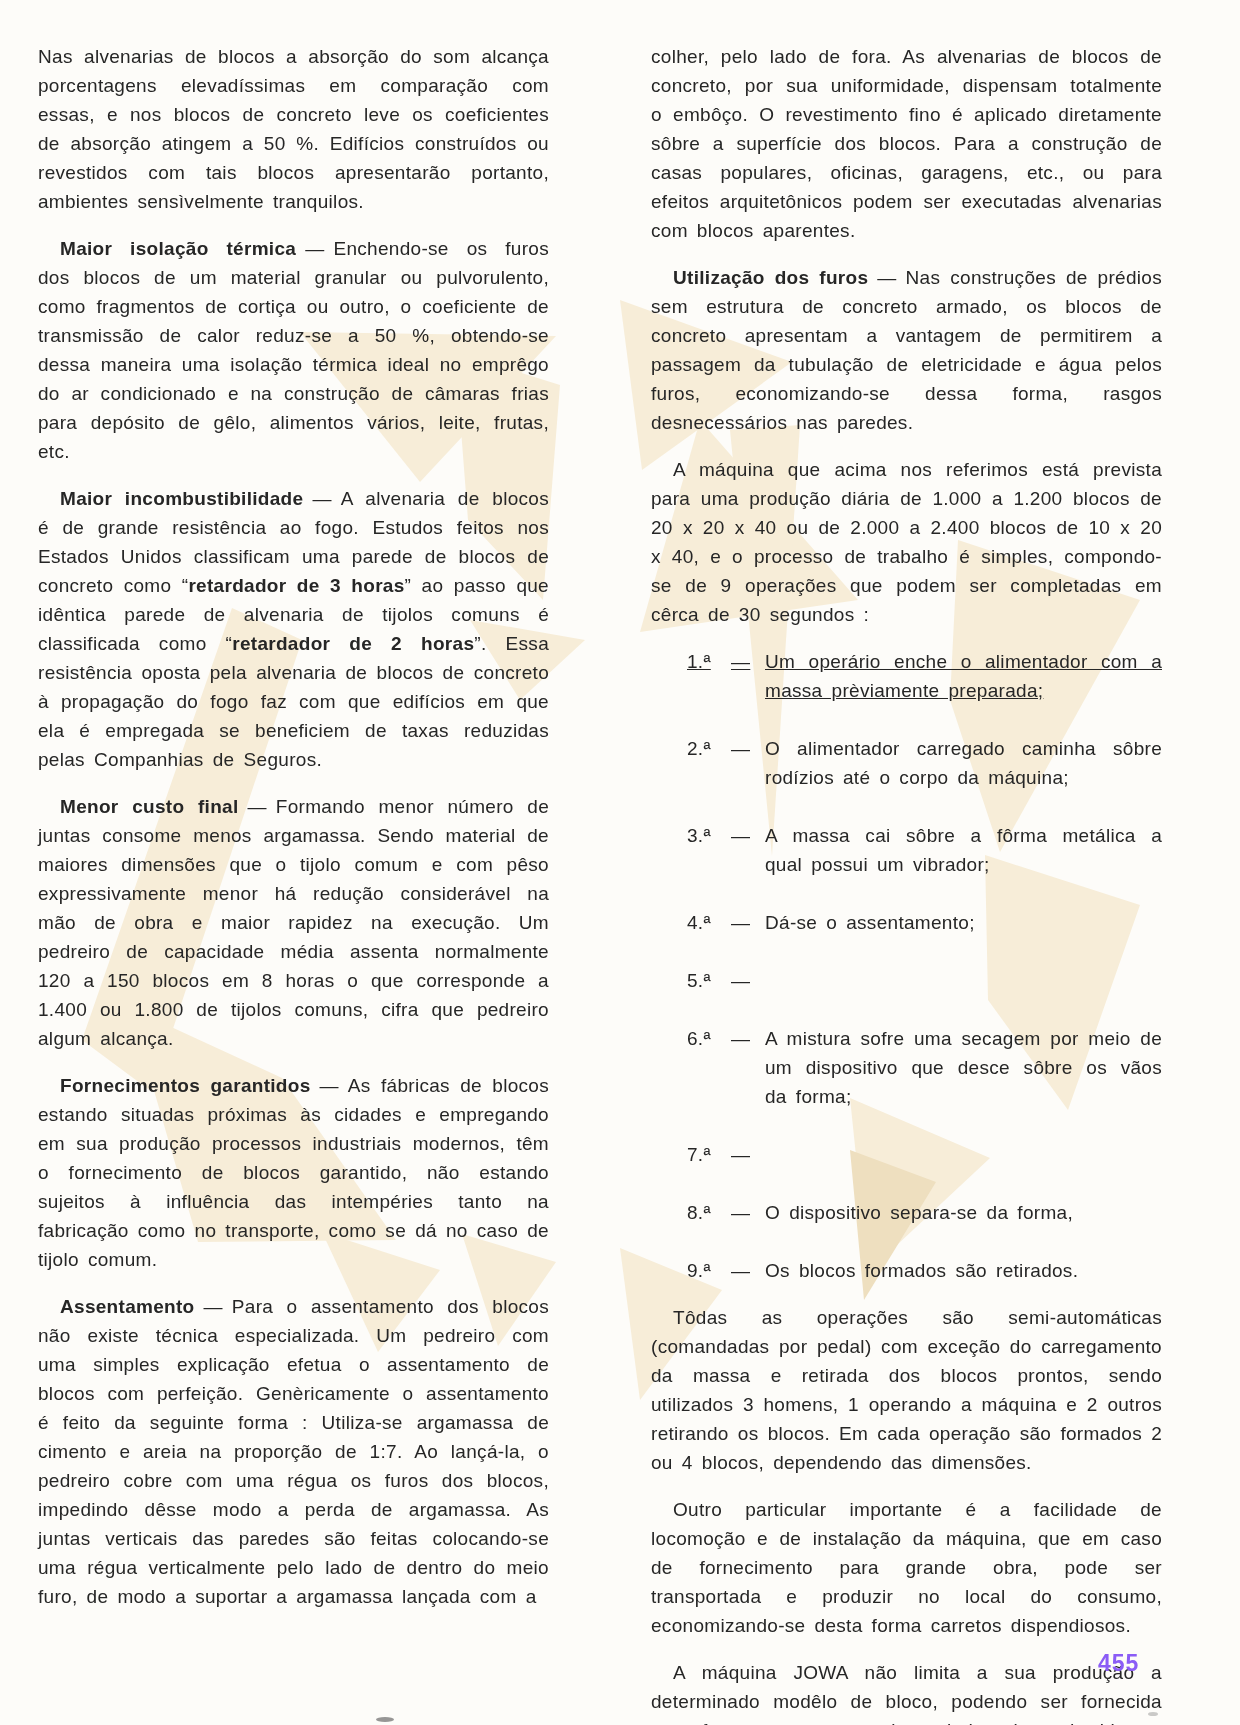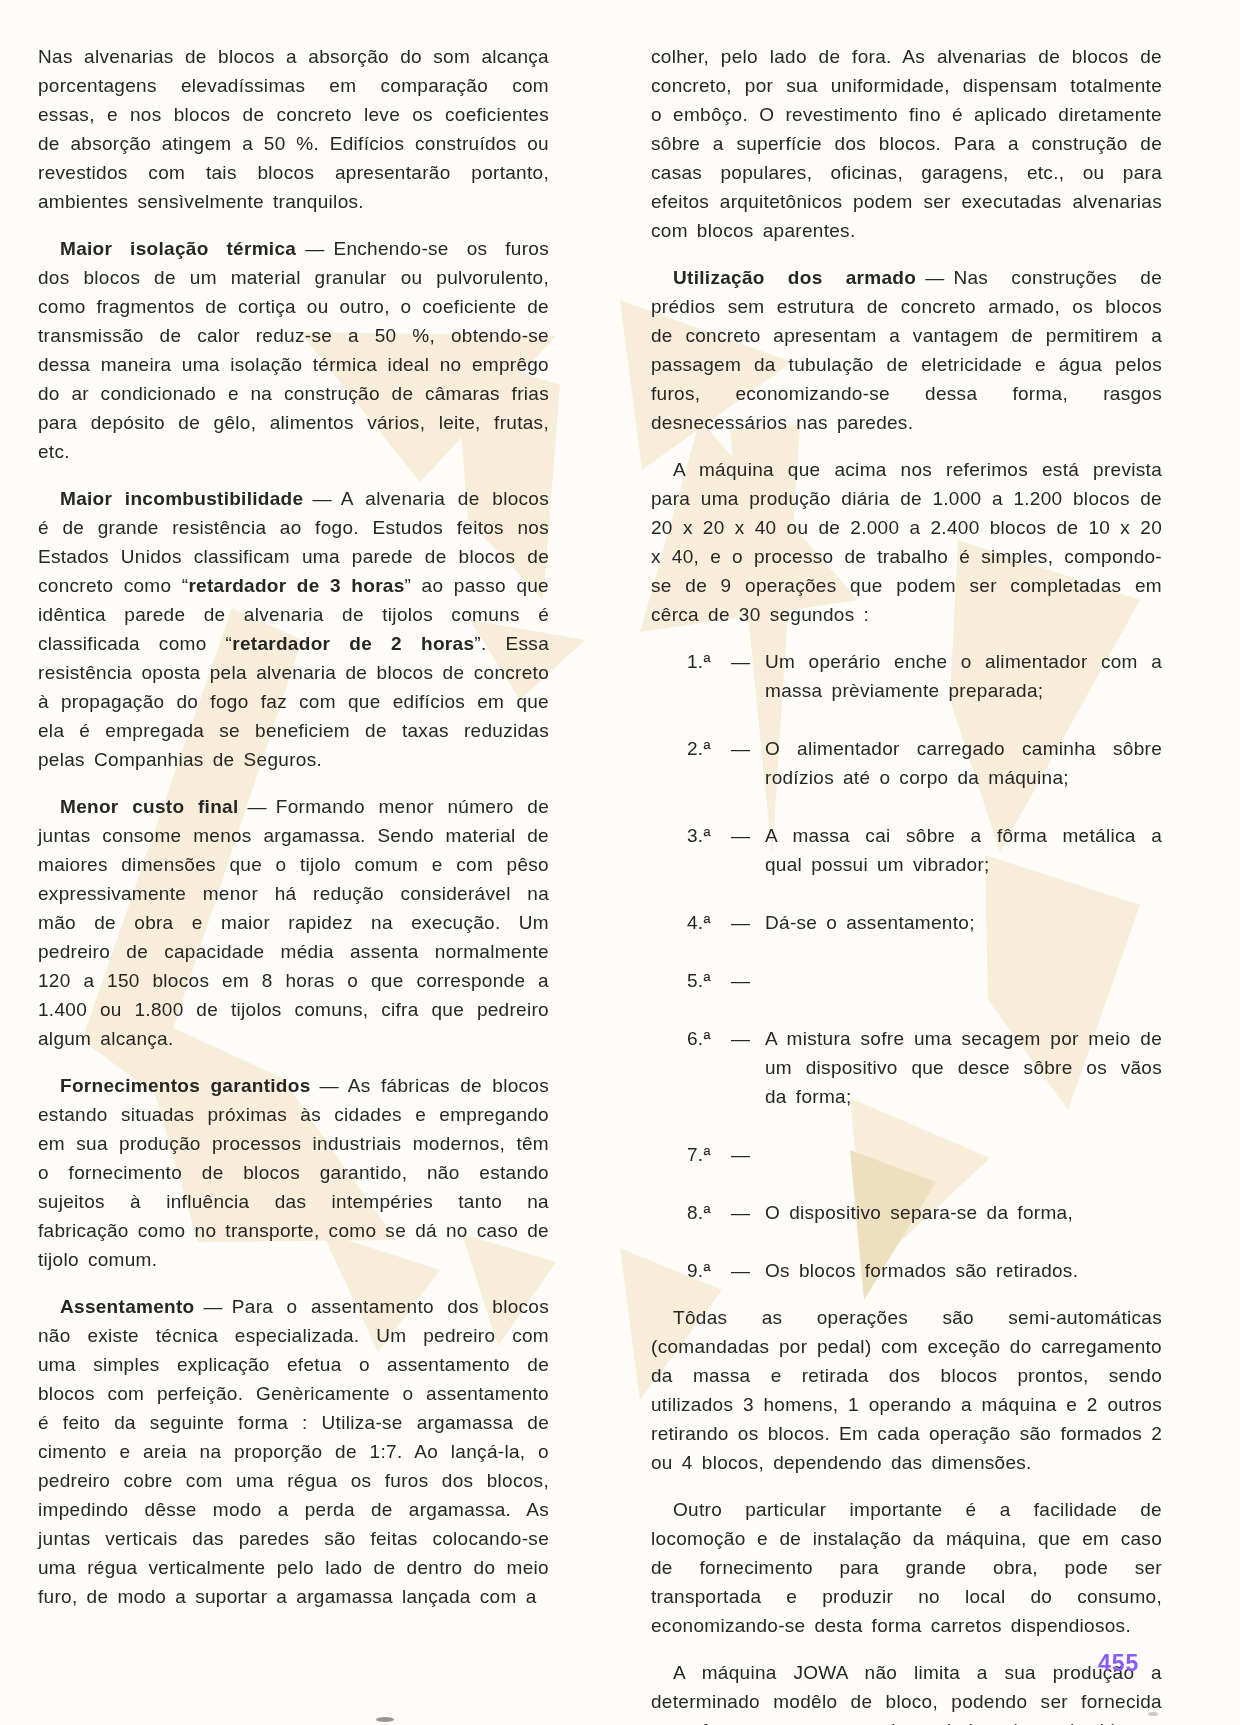--- a/index.html
+++ b/index.html
@@ -31,21 +31,21 @@
     letter-spacing: 0.3px;
   }
   .para { margin: 0; }
   .para + .para, .ops + .para { margin-top: 18px; }
   .para.indent { text-indent: 22px; }
   .lead { font-weight: bold; }
   .dash { margin: 0 9px; }
   .inline-bold { font-weight: bold; }
   .ops { margin-top: 18px; }
   .op { display: flex; padding-left: 36px; margin-top: 29px; }
-  .op:first-child { margin-top: 18px; }
+  .op:first-child { margin-top: 18px; text-decoration: underline; }
   .op-num { flex: none; width: 44px; }
   .op-dash { flex: none; width: 34px; }
   .op-text { flex: 1; text-align: justify; }
   .page-number {
     position: absolute; left: 1098px; top: 1650px; z-index: 1;
     font-size: 23px; font-weight: bold; letter-spacing: 1px;
     color: #8b5cf6;
   }
   .smudge {
     position: absolute; z-index: 1;
@@ -90,21 +90,21 @@
       <p class="para indent"><span class="lead">Menor custo final</span><span class="dash">—</span><span>Formando menor número de juntas consome menos argamassa.  Sendo material de maiores dimensões que o tijolo comum e com pêso expressivamente menor há redução considerável na mão de obra e maior rapidez na execução.  Um pedreiro de capacidade média assenta normalmente 120 a 150 blocos em 8 horas o que corresponde a 1.400 ou 1.800 de tijolos comuns, cifra que pedreiro algum alcança.</span></p>
 
       <p class="para indent"><span class="lead">Fornecimentos garantidos</span><span class="dash">—</span><span>As fábricas de blocos estando situadas próximas às cidades e empregando em sua produção processos industriais modernos, têm o fornecimento de blocos garantido, não estando sujeitos à influência das intempéries tanto na fabricação como no transporte, como se dá no caso de tijolo comum.</span></p>
 
       <p class="para indent"><span class="lead">Assentamento</span><span class="dash">—</span><span>Para o assentamento dos blocos não existe técnica especializada.  Um pedreiro com uma simples explicação efetua o assentamento de blocos com perfeição.  Genèricamente o assentamento é feito da seguinte forma :  Utiliza-se argamassa de cimento e areia na proporção de 1:7.  Ao lançá-la, o pedreiro cobre com uma régua os furos dos blocos, impedindo dêsse modo a perda de argamassa.  As juntas verticais das paredes são feitas colocando-se uma régua verticalmente pelo lado de dentro do meio furo, de modo a suportar a argamassa lançada com a</span></p>
     </div>
 
     <div class="col">
       <p class="para"><span>colher, pelo lado de fora.  As alvenarias de blocos de concreto, por sua uniformidade, dispensam totalmente o embôço.  O revestimento fino é aplicado diretamente sôbre a superfície dos blocos.  Para a construção de casas populares, oficinas, garagens, etc., ou para efeitos arquitetônicos podem ser executadas alvenarias com blocos aparentes.</span></p>
 
-      <p class="para indent"><span class="lead">Utilização dos armado</span><span class="dash">—</span><span>Nas construções de prédios sem estrutura de concreto armado, os blocos de concreto apresentam a vantagem de permitirem a passagem da tubulação de eletricidade e água pelos furos, economizando-se dessa forma, rasgos desnecessários nas paredes.</span></p>
+      <p class="para indent"><span class="lead">Utilização dos furos</span><span class="dash">—</span><span>Nas construções de prédios sem estrutura de concreto armado, os blocos de concreto apresentam a vantagem de permitirem a passagem da tubulação de eletricidade e água pelos furos, economizando-se dessa forma, rasgos desnecessários nas paredes.</span></p>
 
       <p class="para indent"><span>A máquina que acima nos referimos está prevista para uma produção diária de 1.000 a 1.200 blocos de 20 x 20 x 40 ou de 2.000 a 2.400 blocos de 10 x 20 x 40, e o processo de trabalho é simples, compondo-se de 9 operações que podem ser completadas em cêrca de 30 segundos :</span></p>
 
       <div class="ops">
         <div class="op">
             <span class="op-num">1.ª</span>
             <span class="op-dash">—</span>
             <span class="op-text">Um operário enche o alimentador com a massa prèviamente preparada;</span>
           </div>
         <div class="op">

